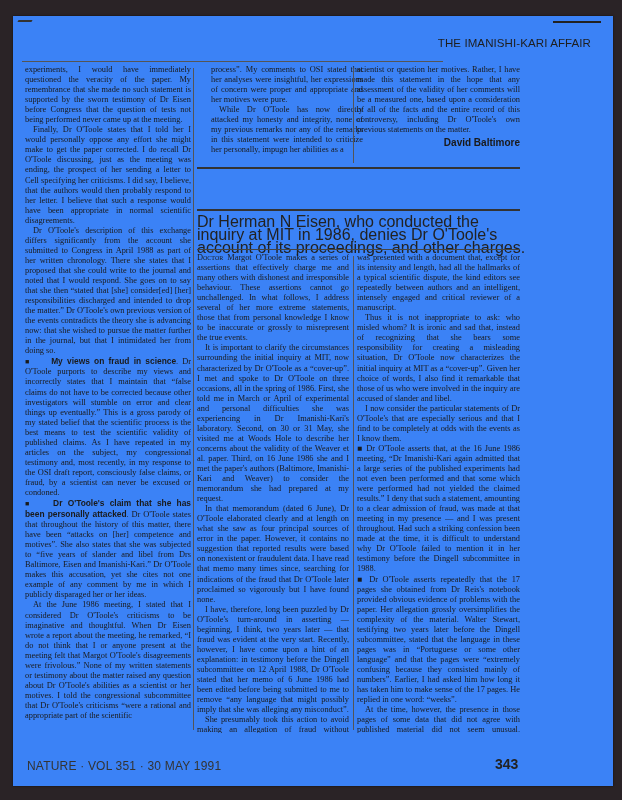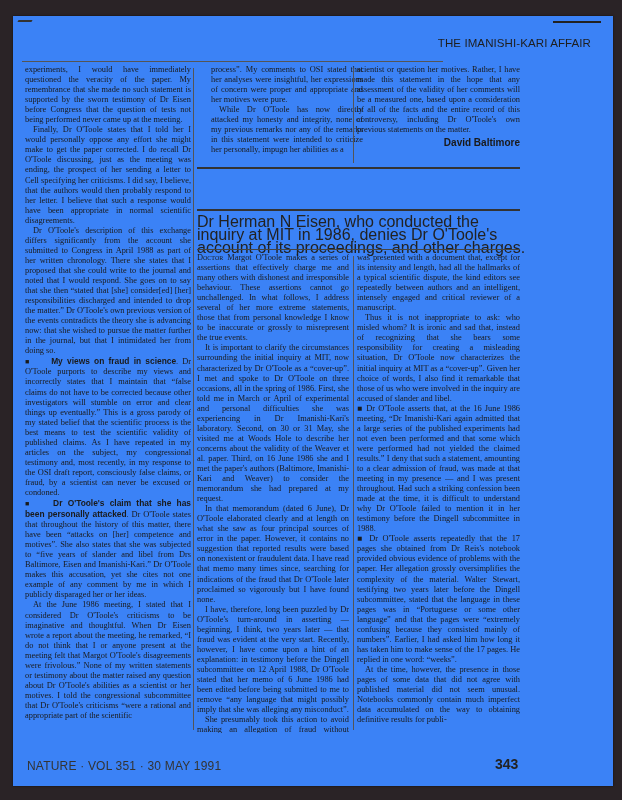--- a/index.html
+++ b/index.html
@@ -109,20 +109,21 @@
     <p>It is important to clarify the circumstances surrounding the initial inquiry at MIT, now characterized by Dr O'Toole as a “cover-up”. I met and spoke to Dr O'Toole on three occasions, all in the spring of 1986. First, she told me in March or April of experimental and personal difficulties she was experiencing in Dr Imanishi-Kari's laboratory. Second, on 30 or 31 May, she visited me at Woods Hole to describe her concerns about the validity of the Weaver et al. paper. Third, on 16 June 1986 she and I met the paper's authors (Baltimore, Imanishi-Kari and Weaver) to consider the memorandum she had prepared at my request.</p>
     <p>In that memorandum (dated 6 June), Dr O'Toole elaborated clearly and at length on what she saw as four principal sources of error in the paper. However, it contains no suggestion that reported results were based on nonexistent or fraudulent data. I have read that memo many times since, searching for indications of the fraud that Dr O'Toole later proclaimed so vigorously but I have found none.</p>
     <p>I have, therefore, long been puzzled by Dr O'Toole's turn-around in asserting — beginning, I think, two years later — that fraud was evident at the very start. Recently, however, I have come upon a hint of an explanation: in testimony before the Dingell subcommittee on 12 April 1988, Dr O'Toole stated that her memo of 6 June 1986 had been edited before being submitted to me to remove “any language that might possibly imply that she was alleging any misconduct”.</p>
     <p>She presumably took this action to avoid making an allegation of fraud without substantial evidence, as such a charge might expose her to legal action. While her trepidation is understandable, the result was a carefully manicured memorandum that contained no hint of fraud. In consequence, I</p>
   </div>
   <div class="vrule vr3"></div>
 
   <div class="col col5">
     <p class="noindent">was presented with a document that, except for its intensity and length, had all the hallmarks of a typical scientific dispute, the kind editors see repeatedly between authors and an intelligent, intensely engaged and critical reviewer of a manuscript.</p>
     <p>Thus it is not inappropriate to ask: who misled whom? It is ironic and sad that, instead of recognizing that she bears some responsibility for creating a misleading situation, Dr O'Toole now characterizes the initial inquiry at MIT as a “cover-up”. Given her choice of words, I also find it remarkable that those of us who were involved in the inquiry are accused of slander and libel.</p>
+    <p>I now consider the particular statements of Dr O'Toole's that are especially serious and that I find to be completely at odds with the events as I know them.</p>
     <p class="noindent">■ Dr O'Toole asserts that, at the 16 June 1986 meeting, “Dr Imanishi-Kari again admitted that a large series of the published experiments had not even been performed and that some which were performed had not yielded the claimed results.” I deny that such a statement, amounting to a clear admission of fraud, was made at that meeting in my presence — and I was present throughout. Had such a striking confession been made at the time, it is difficult to understand why Dr O'Toole failed to mention it in her testimony before the Dingell subcommittee in 1988.</p>
     <p class="noindent">■ Dr O'Toole asserts repeatedly that the 17 pages she obtained from Dr Reis's notebook provided obvious evidence of problems with the paper. Her allegation grossly oversimplifies the complexity of the material. Walter Stewart, testifying two years later before the Dingell subcommittee, stated that the language in these pages was in “Portuguese or some other language” and that the pages were “extremely confusing because they consisted mainly of numbers”. Earlier, I had asked him how long it has taken him to make sense of the 17 pages. He replied in one word: “weeks”.</p>
     <p>At the time, however, the presence in those pages of some data that did not agree with published material did not seem unusual. Notebooks commonly contain much imperfect data accumulated on the way to obtaining definitive results for publi-</p>
   </div>
 
   <div class="footer-left">NATURE · VOL 351 · 30 MAY 1991</div>
   <div class="footer-right">343</div>
 </div>
 
 </body></html>

